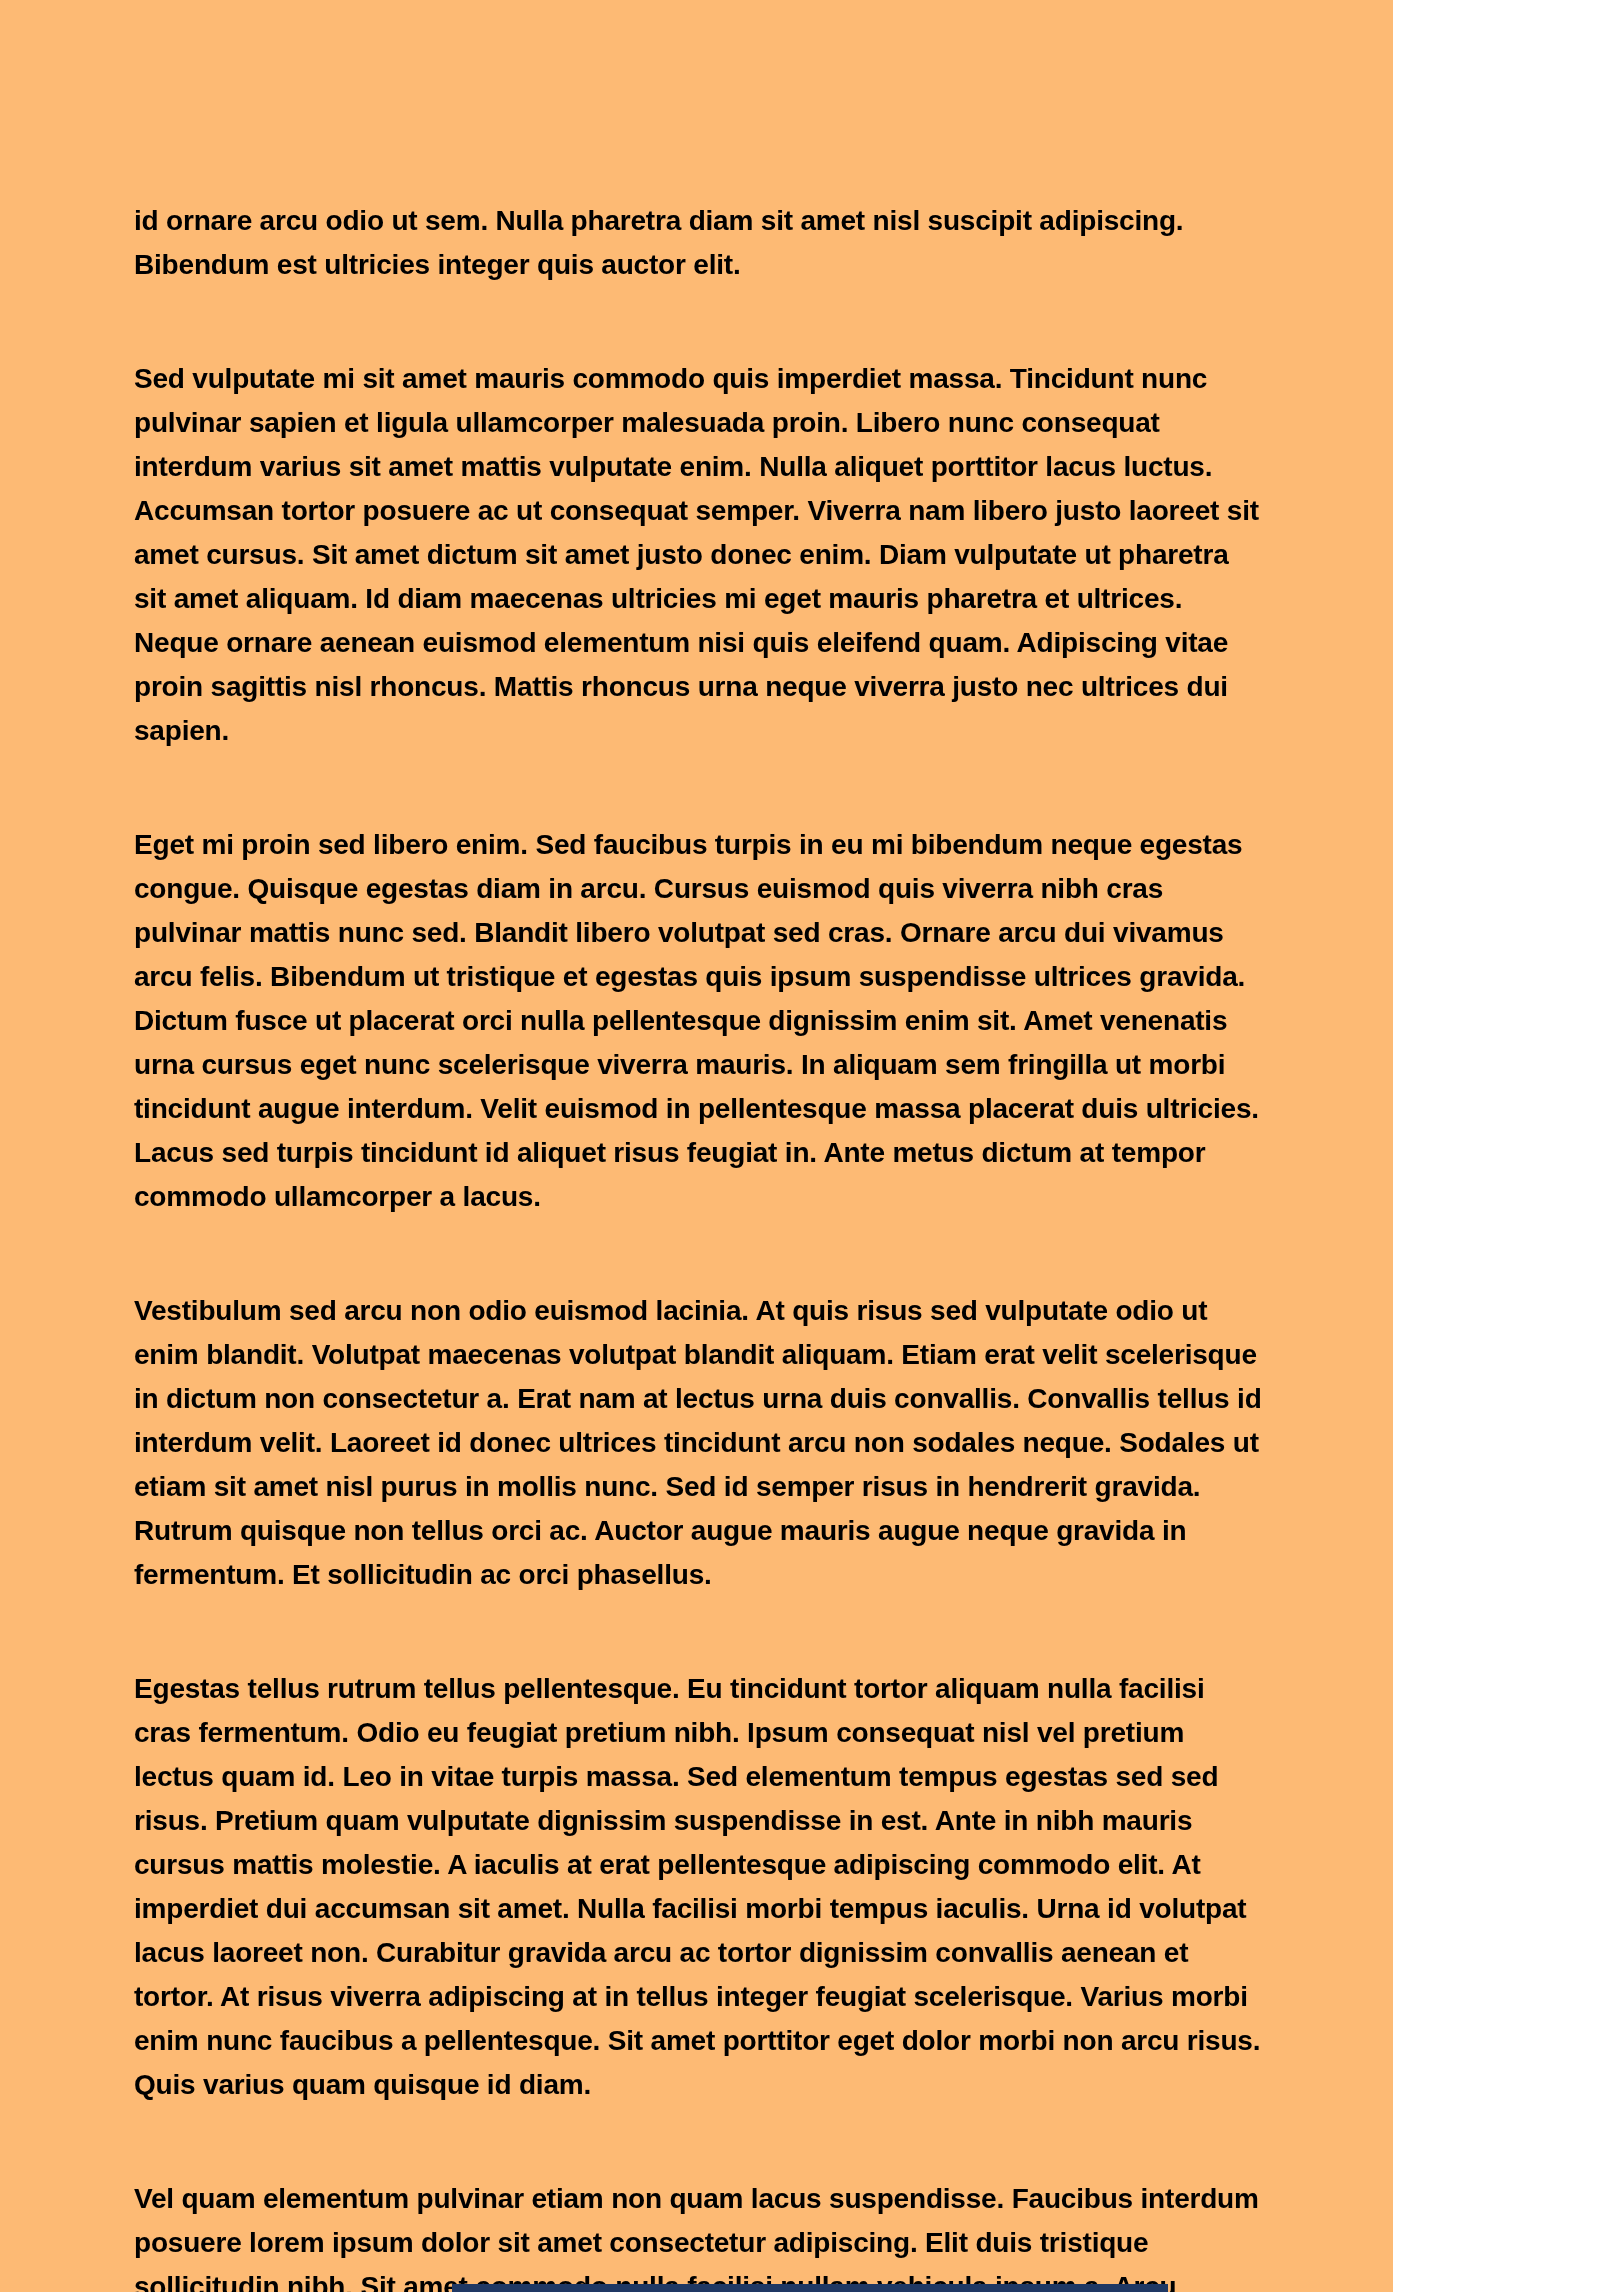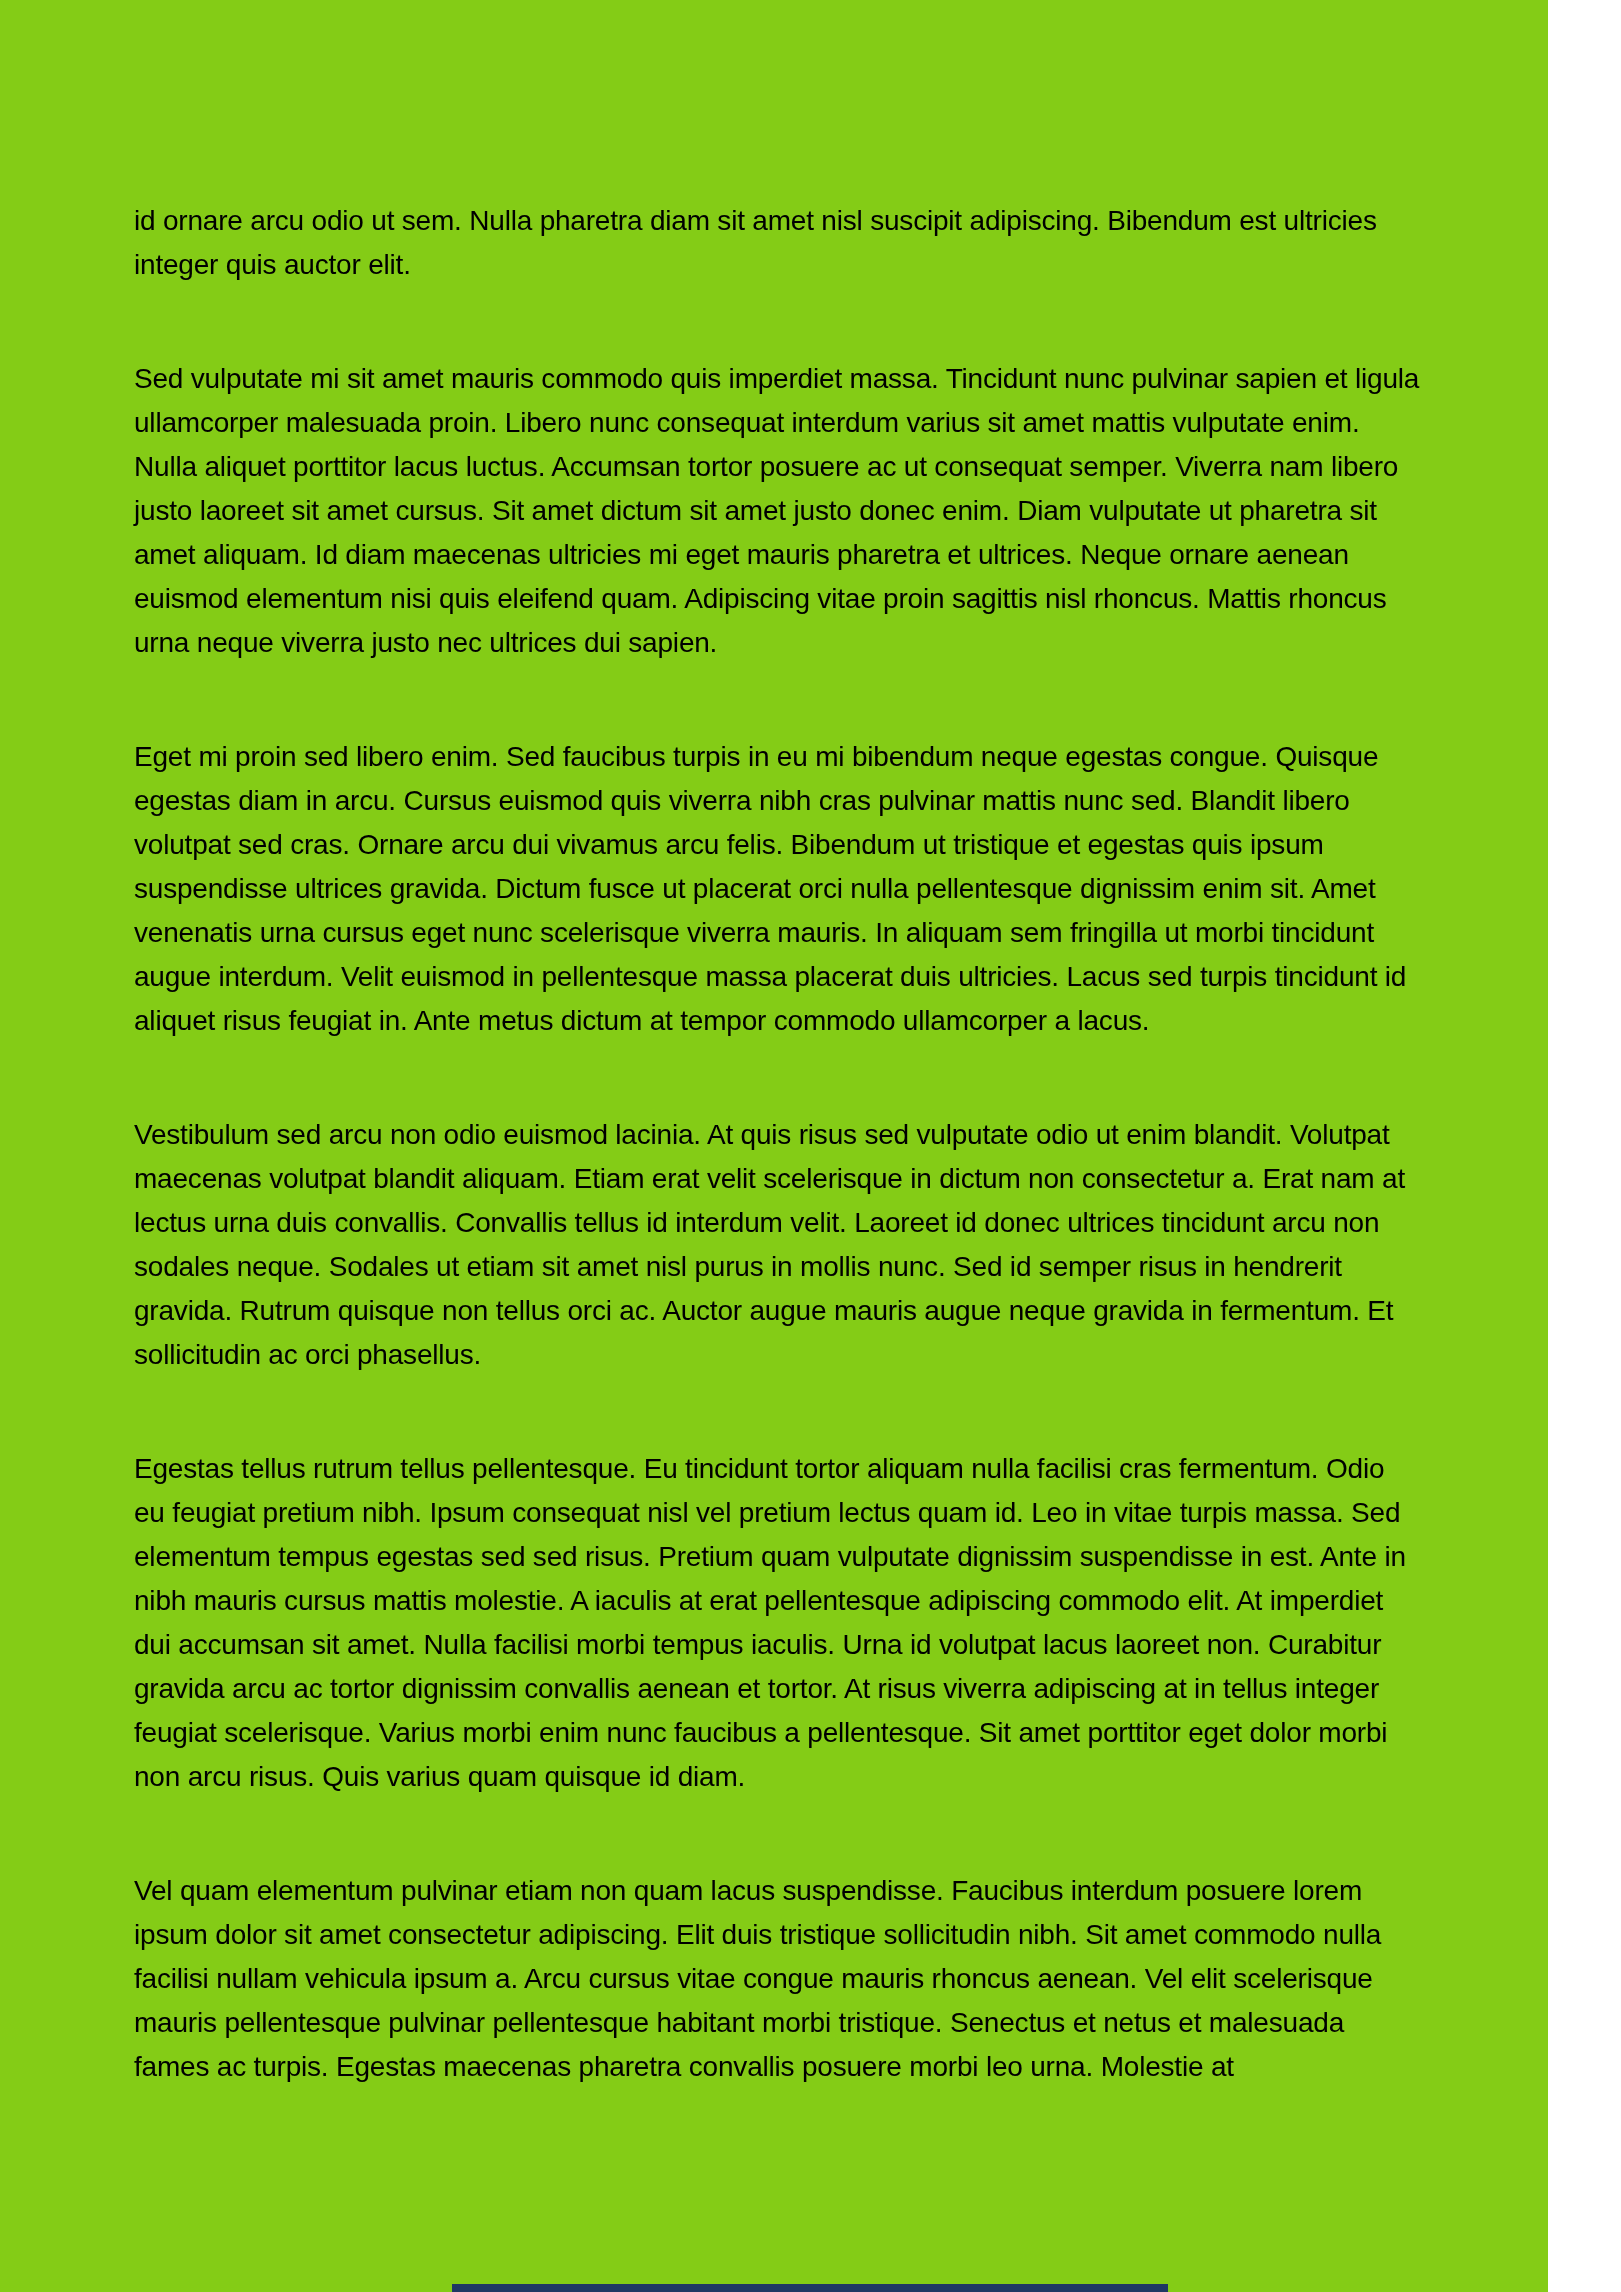--- a/index.html
+++ b/index.html
@@ -2,25 +2,26 @@
 <html><head>
 <meta charset="utf-8">
 <style>
   html, body {
     margin: 0;
     padding: 0;
     background: #ffffff;
   }
   .page {
     position: relative;
-    width: 1548px;
+    width: 1393px;
     height: 2293px;
-    background: #84cc16;
+    background: #fdba74;
     overflow: hidden;
     font-family: "Liberation Sans", "DejaVu Sans", sans-serif;
+    font-weight: bold;
   }
   .content {
     position: absolute;
     top: 199px;
     left: 134px;
     right: 127px;
     color: #000000;
   }
   .content p {
     margin: 0 0 70px 0;

